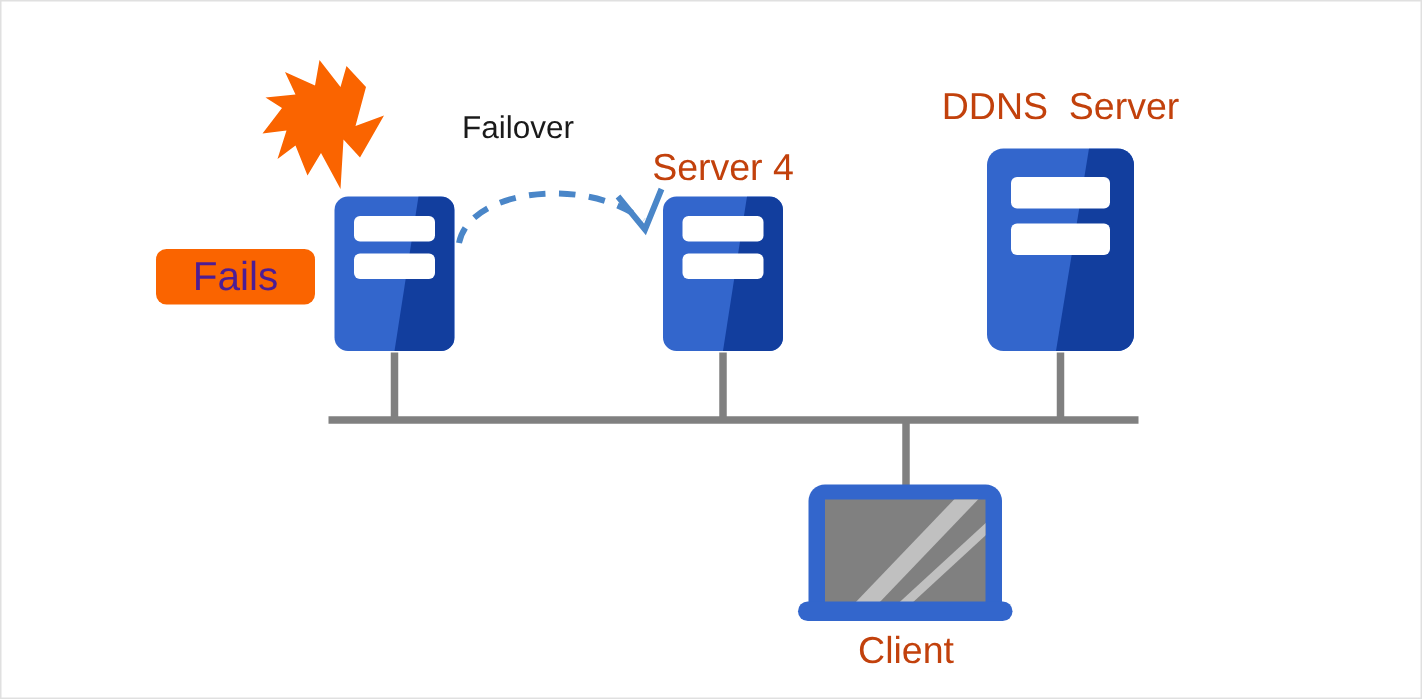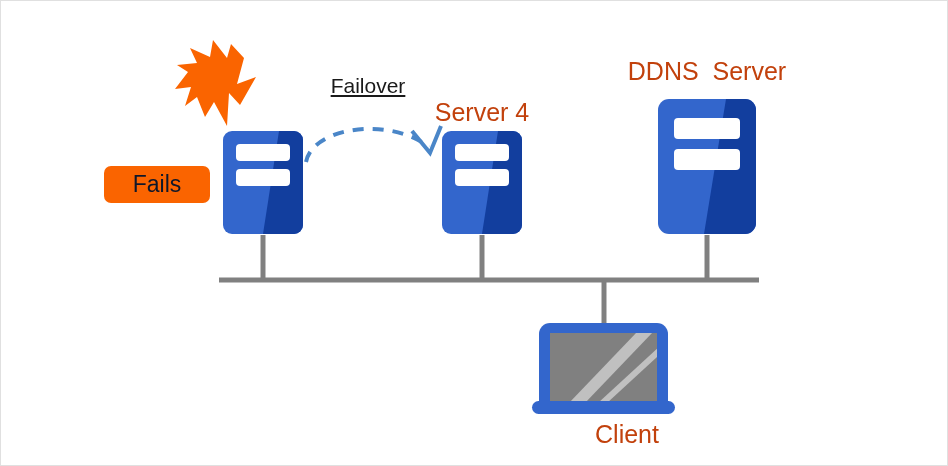--- a/index.html
+++ b/index.html
@@ -35,47 +35,46 @@
     text-align: center;
     line-height: 1;
     -webkit-font-smoothing: antialiased;
   }
   .edge-label {
     position: absolute;
     font-family: "Liberation Sans", sans-serif;
     font-size: 21px;
     color: #1a1a1a;
     white-space: pre;
-    text-align: center;
+    text-align: left;
     line-height: 1;
-    text-decoration: underline;
   }
   #label-server1  { left: 202px; top: 99px;  width: 120px; }
   #label-server2  { left: 421px; top: 99px;  width: 120px; }
   #label-ddns     { left: 626px; top: 58px;  width: 160px; }
-  #label-client   { left: 566px; top: 421px; width: 120px; text-align: center; }
+  #label-client   { left: 543px; top: 421px; width: 120px; text-align: center; }
   #label-failover { left: 307px; top: 74px;  width: 120px; }
 
   #fails-badge {
     position: absolute;
     left: 103px;
     top: 165px;
     width: 106px;
     height: 37px;
     background: #fa6400;
     border-radius: 7px;
     display: flex;
     align-items: center;
     justify-content: center;
     box-sizing: border-box;
   }
   #fails-badge-label {
     font-family: "Liberation Sans", sans-serif;
-    font-size: 23px;
-    color: #0f172a;
+    font-size: 27px;
+    color: #4c1d95;
     line-height: 1;
   }
 </style>
 </head>
 <body>
 
 <div id="canvas">
 
   <svg id="diagram-svg" viewBox="0 0 948 466">
     <defs>

